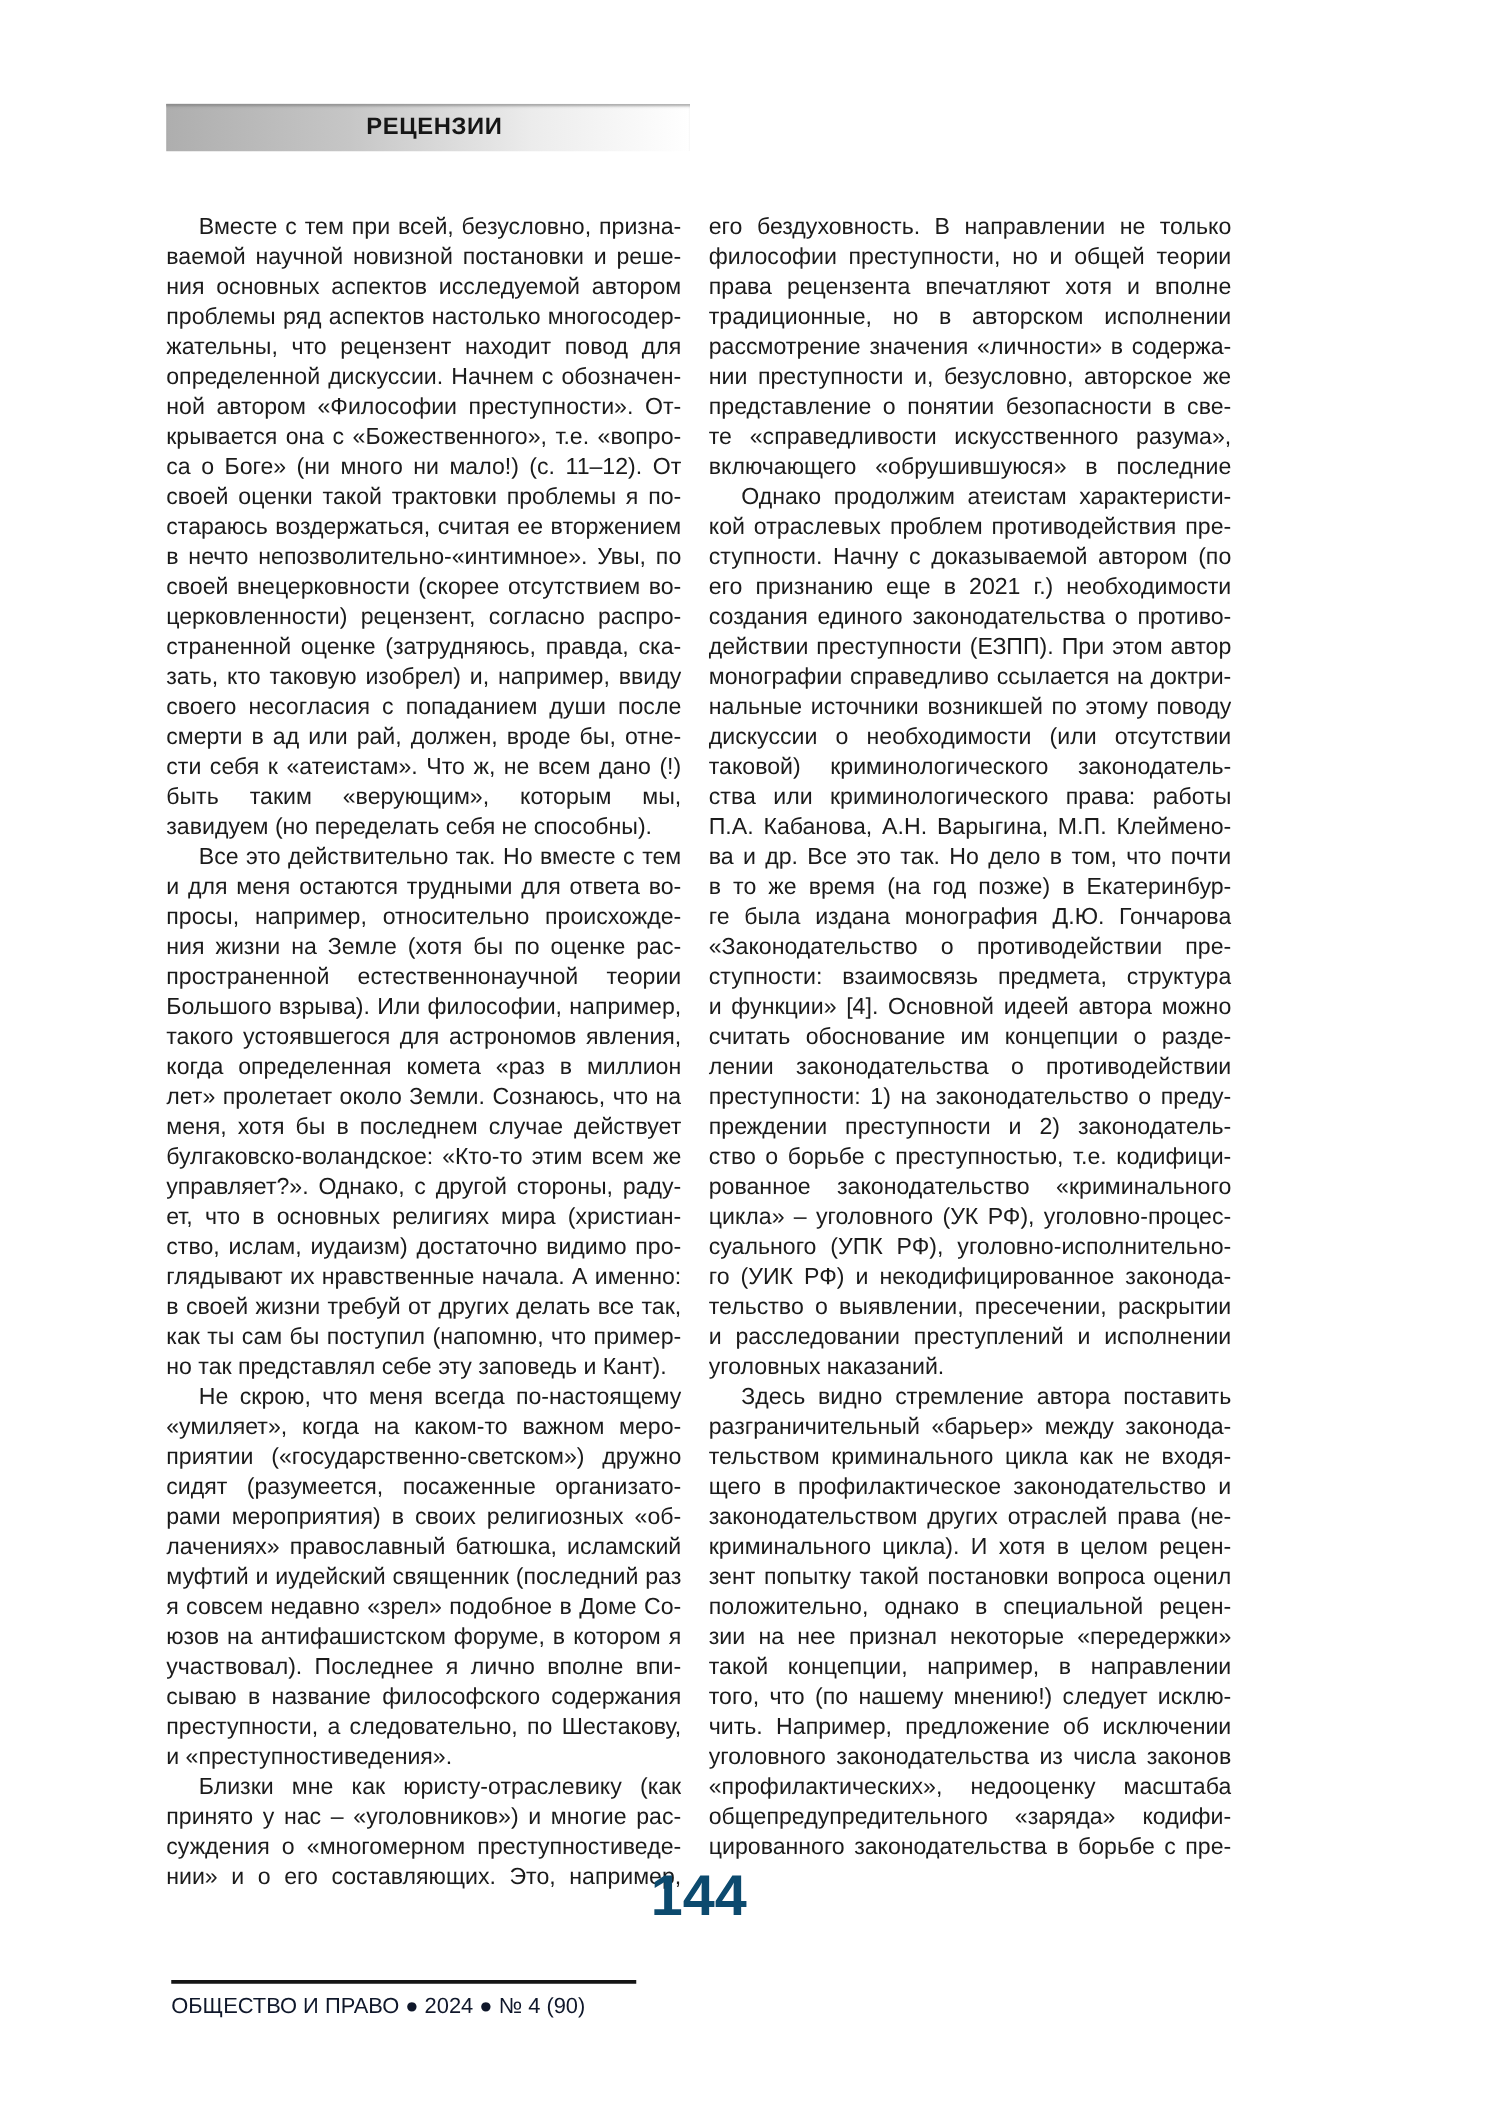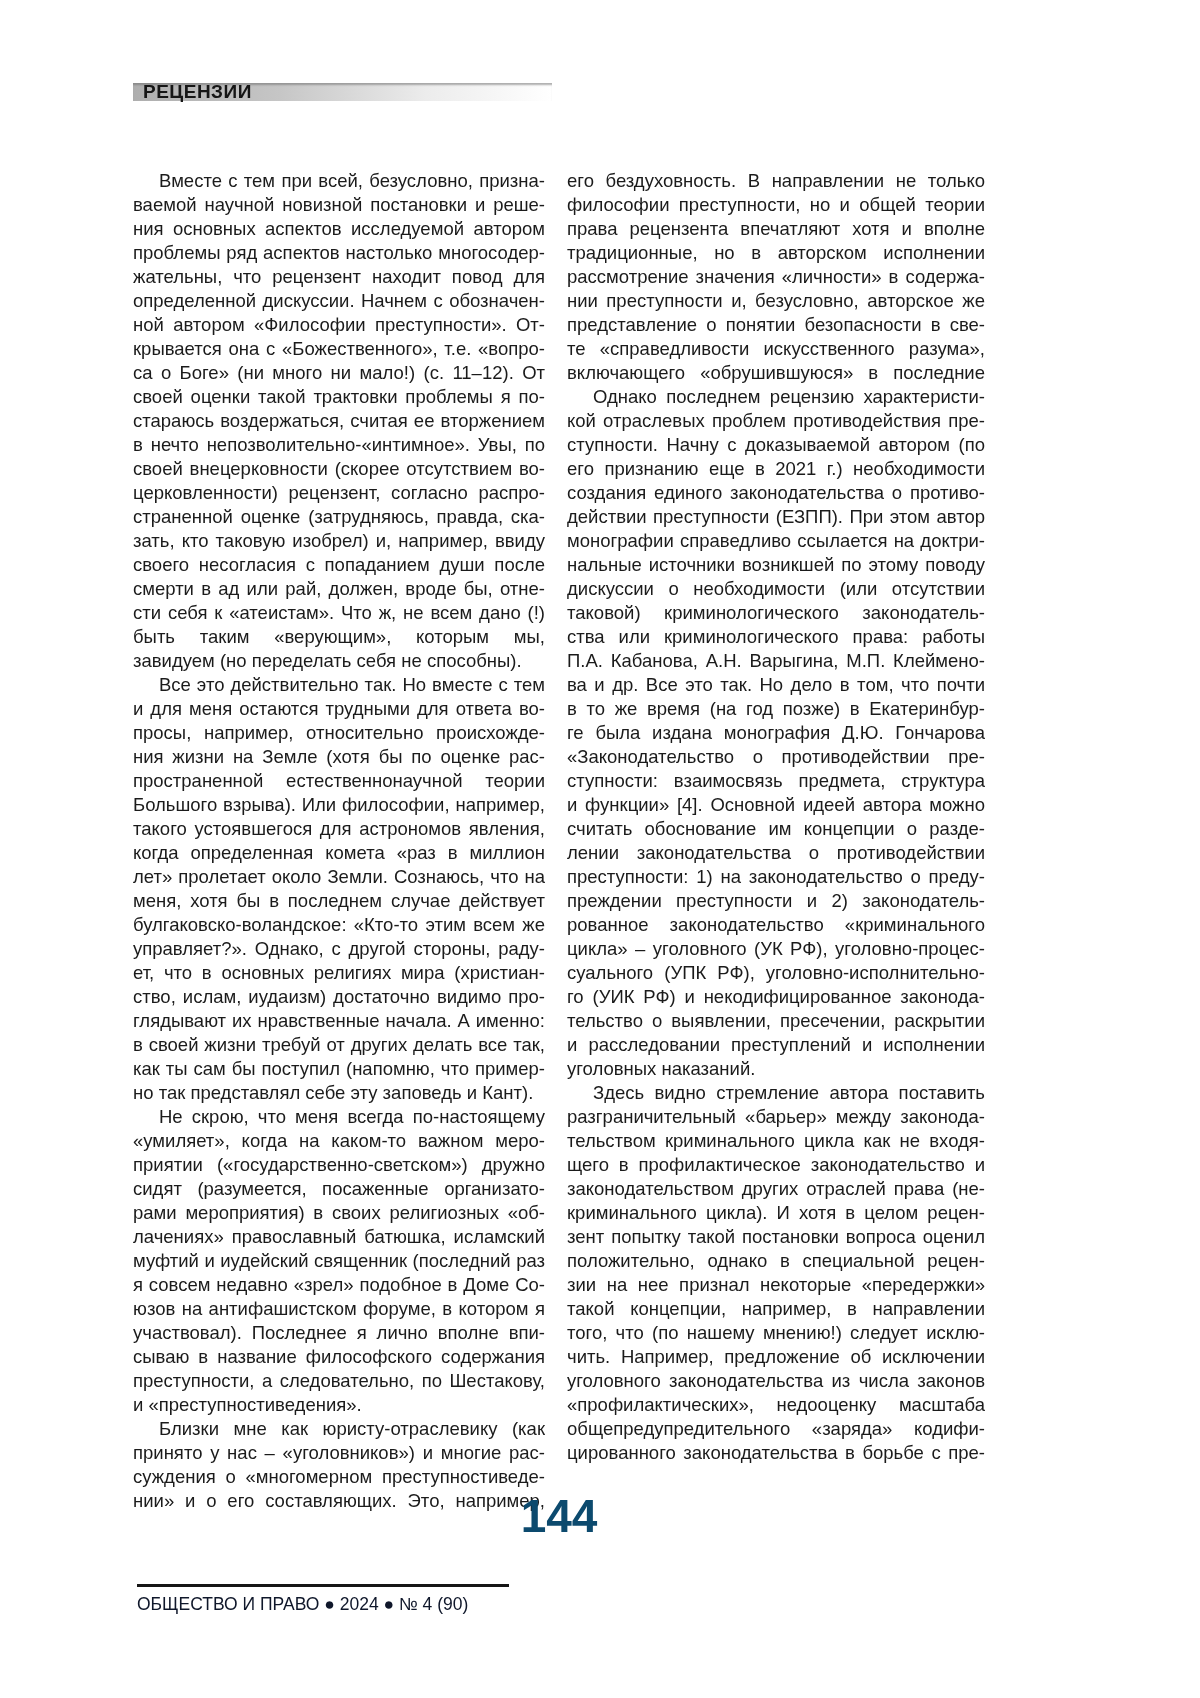--- a/index.html
+++ b/index.html
@@ -5,25 +5,25 @@
   html,body{margin:0;padding:0;background:#ffffff;}
   .page{
     position:relative;
     width:1200px;height:1698px;
     background:#ffffff;
     overflow:hidden;
     font-family:"Liberation Sans","DejaVu Sans",sans-serif;
     color:#1b1b1b;
   }
   .band{
-    position:absolute;left:133px;top:83px;width:419px;height:18px;
+    position:absolute;left:133px;top:83px;width:419px;height:38px;
     background:linear-gradient(to right,#aeaeae 0%,#c6c6c6 35%,#ececec 70%,#ffffff 100%);
     box-shadow:inset 0 3px 2px -1px rgba(110,110,110,.55);
     display:flex;align-items:center;
-    box-sizing:border-box;padding-left:10px;
+    box-sizing:border-box;padding-left:10px;justify-content:center;
   }
   .band span{
     font-size:19px;font-weight:700;color:#161616;letter-spacing:.5px;
   }
   .col{
     position:absolute;top:133px;
     font-size:18.5px;
     margin-top:36px;
   }
   .col-left{left:133px;width:412px;}
@@ -122,21 +122,21 @@
   <div class="col col-right">
       <div class="line">его бездуховность. В направлении не только</div>
       <div class="line">философии преступности, но и общей теории</div>
       <div class="line">права рецензента впечатляют хотя и вполне</div>
       <div class="line">традиционные, но в авторском исполнении</div>
       <div class="line">рассмотрение значения «личности» в содержа-</div>
       <div class="line">нии преступности и, безусловно, авторское же</div>
       <div class="line">представление о понятии безопасности в све-</div>
       <div class="line">те «справедливости искусственного разума»,</div>
       <div class="line">включающего «обрушившуюся» в последние</div>
-      <div class="line indent">Однако последнем рецензию характеристи-</div>
+      <div class="line indent">Однако продолжим атеистам характеристи-</div>
       <div class="line">кой отраслевых проблем противодействия пре-</div>
       <div class="line">ступности. Начну с доказываемой автором (по</div>
       <div class="line">его признанию еще в 2021 г.) необходимости</div>
       <div class="line">создания единого законодательства о противо-</div>
       <div class="line">действии преступности (ЕЗПП). При этом автор</div>
       <div class="line">монографии справедливо ссылается на доктри-</div>
       <div class="line">нальные источники возникшей по этому поводу</div>
       <div class="line">дискуссии о необходимости (или отсутствии</div>
       <div class="line">таковой) криминологического законодатель-</div>
       <div class="line">ства или криминологического права: работы</div>
@@ -144,20 +144,21 @@
       <div class="line">ва и др. Все это так. Но дело в том, что почти</div>
       <div class="line">в то же время (на год позже) в Екатеринбур-</div>
       <div class="line">ге была издана монография Д.Ю. Гончарова</div>
       <div class="line">«Законодательство о противодействии пре-</div>
       <div class="line">ступности: взаимосвязь предмета, структура</div>
       <div class="line">и функции» [4]. Основной идеей автора можно</div>
       <div class="line">считать обоснование им концепции о разде-</div>
       <div class="line">лении законодательства о противодействии</div>
       <div class="line">преступности: 1) на законодательство о преду-</div>
       <div class="line">преждении преступности и 2) законодатель-</div>
+      <div class="line">ство о борьбе с преступностью, т.е. кодифици-</div>
       <div class="line">рованное законодательство «криминального</div>
       <div class="line">цикла» – уголовного (УК РФ), уголовно-процес-</div>
       <div class="line">суального (УПК РФ), уголовно-исполнительно-</div>
       <div class="line">го (УИК РФ) и некодифицированное законода-</div>
       <div class="line">тельство о выявлении, пресечении, раскрытии</div>
       <div class="line">и расследовании преступлений и исполнении</div>
       <div class="line para-end">уголовных наказаний.</div>
       <div class="line indent">Здесь видно стремление автора поставить</div>
       <div class="line">разграничительный «барьер» между законода-</div>
       <div class="line">тельством криминального цикла как не входя-</div>

